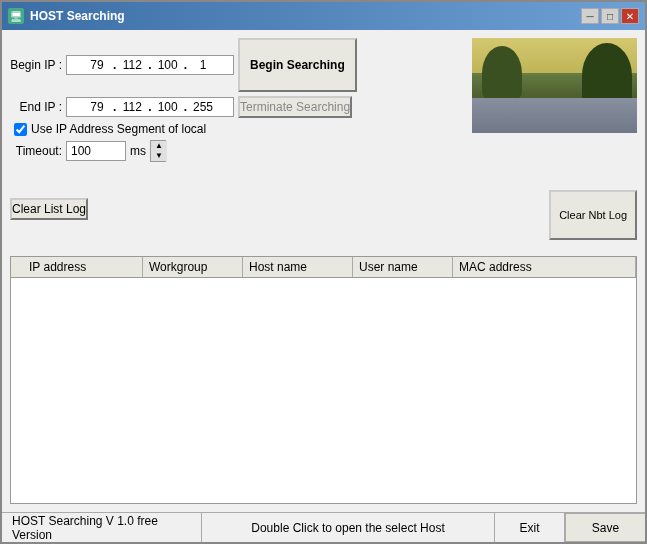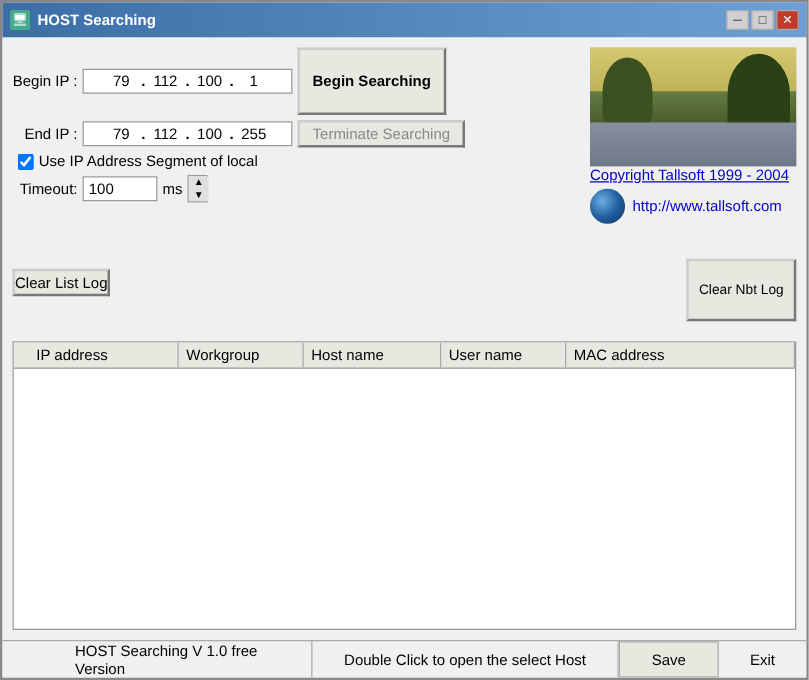--- a/index.html
+++ b/index.html
@@ -117,21 +117,21 @@
       background: #e8e8e0;
       border: 2px outset #ccc;
       padding: 18px 10px;
       font-size: 12px;
       cursor: pointer;
       font-weight: bold;
     }
     .terminate-btn {
       background: #e8e8e0;
       border: 2px outset #ccc;
-      padding: 2px 10px;
+      padding: 2px 0;
       font-size: 12px;
       cursor: pointer;
       color: #888;
     }
     .checkbox-row {
       display: flex;
       align-items: center;
       gap: 4px;
       margin-left: 4px;
     }
@@ -286,21 +286,20 @@
       flex: 1;
       overflow-y: auto;
     }
     .status-bar {
       height: 30px;
       background: #f0f0f0;
       border-top: 1px solid #aaa;
       display: flex;
       align-items: center;
       flex-shrink: 0;
-      padding-left: 48px;
     }
     .status-segment {
       padding: 0 10px;
       font-size: 12px;
       border-right: 1px solid #aaa;
       height: 100%;
       display: flex;
       align-items: center;
     }
     .status-segment:last-child { border-right: none; }
@@ -386,27 +385,20 @@
         </div>
 
       </div>
 
       <div class="image-section">
         <div class="landscape-image">
           <div class="landscape-sky"></div>
           <div class="landscape-tree-left"></div>
           <div class="landscape-tree-right"></div>
           <div class="landscape-water"></div>
-        </div>
-        <div class="info-section">
-          <span class="copyright-link">Copyright  Tallsoft  1999 - 2004</span>
-          <div class="website-row">
-            <div class="globe-icon"></div>
-            <span class="website-link">http://www.tallsoft.com</span>
-          </div>
         </div>
       </div>
 
     </div>
 
     <div class="buttons-row">
       <button class="clear-list-btn">Clear  List  Log</button>
       <button class="clear-nbt-btn">Clear  Nbt  Log</button>
     </div>
 
@@ -424,20 +416,20 @@
 
   </div>
 
   <div class="status-bar">
     <div class="status-segment status-version">
       <span>HOST Searching V 1.0 free Version</span>
     </div>
     <div class="status-segment status-dblclick">
       <span>Double Click to open the select Host</span>
     </div>
+    <div class="status-segment status-exit">
+      <span>Exit</span>
+    </div>
     <div class="status-segment status-save">
       <span>Save</span>
     </div>
-    <div class="status-segment status-exit">
-      <span>Exit</span>
-    </div>
   </div>
 </div>
 
 </body></html>

